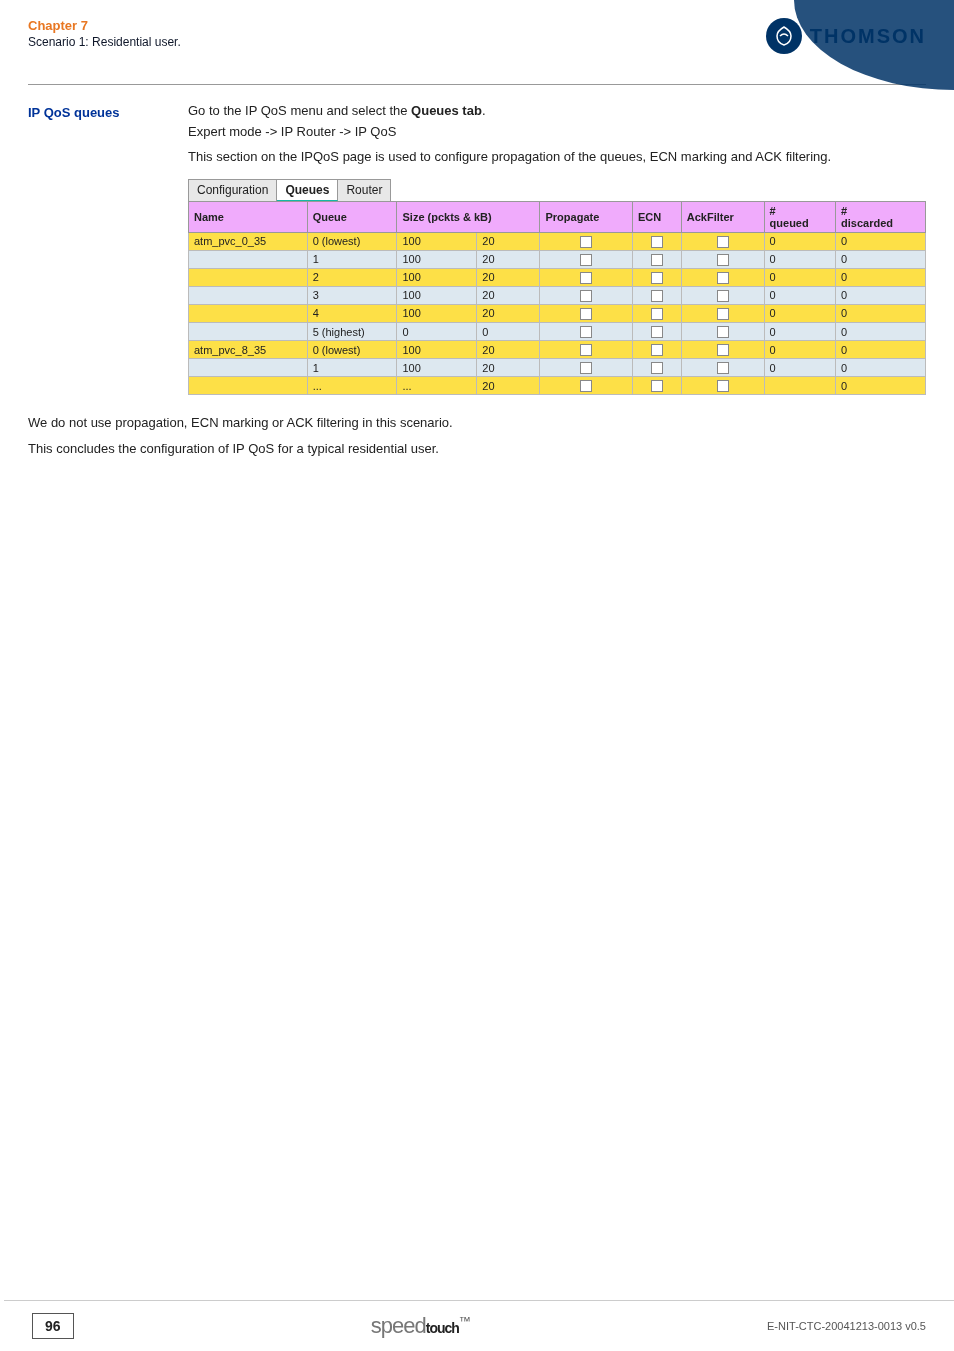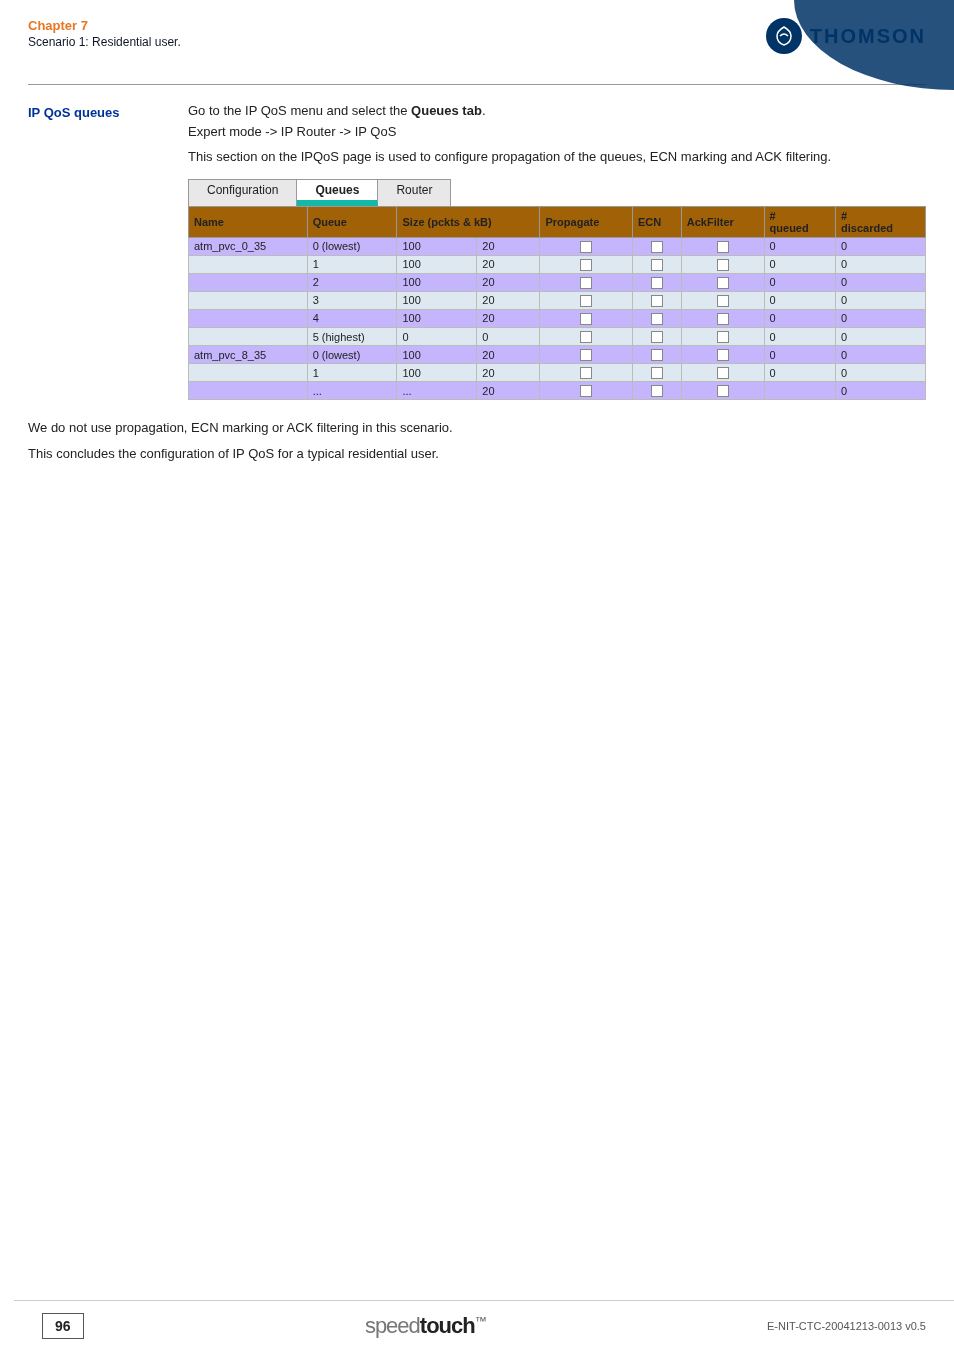--- a/index.html
+++ b/index.html
@@ -105,62 +105,62 @@
 
     
     .tab-bar {
       display: flex;
       border: 1px solid #999;
       border-bottom: none;
       width: fit-content;
       margin-bottom: 0;
     }
     .tab {
-      padding: 3px 18px;
+      padding: 3px 8px;
       font-size: 12px;
       border-right: 1px solid #999;
       background: #e8e8e8;
       cursor: pointer;
       color: #222;
     }
     .tab:last-child {
       border-right: none;
     }
     .tab.active {
       background: #fff;
       font-weight: bold;
-      border-bottom: 6px solid #14b8a6;
+      border-bottom: 1px solid #14b8a6;
       position: relative;
       z-index: 1;
     }
 
     
     .qos-table {
       border-collapse: collapse;
       border: 1px solid #999;
       font-size: 11px;
       width: 100%;
     }
     .qos-table th {
-      background: #a16207;
+      background: #f0abfc;
       border: 1px solid #999;
       padding: 3px 5px;
       text-align: left;
       font-weight: bold;
       font-size: 11px;
       white-space: nowrap;
     }
     .qos-table td {
       border: 1px solid #bbb;
       padding: 2px 5px;
       font-size: 11px;
       white-space: nowrap;
     }
     .row-odd {
-      background: #c4b5fd;
+      background: #fde047;
     }
     .row-even {
       background: #dde8f0;
     }
     .checkbox-cell {
       text-align: center;
     }
     .fake-checkbox {
       display: inline-block;
       width: 12px;
@@ -186,21 +186,21 @@
     .footer-content p {
       font-size: 13px;
       margin-bottom: 6px;
       line-height: 1.5;
     }
 
     
     .bottom-bar {
       position: absolute;
       bottom: 0;
-      left: 14px;
+      left: 4px;
       right: 0;
       display: flex;
       align-items: center;
       justify-content: space-between;
       padding: 12px 28px;
       border-top: 1px solid #ccc;
     }
     .page-number-box {
       border: 1px solid #555;
       padding: 4px 12px;
@@ -396,16 +396,16 @@
   <div class="footer-sidebar"></div>
   <div class="footer-content">
     <p>We do not use propagation, ECN marking or ACK filtering in this scenario.</p>
     <p>This concludes the configuration of IP QoS for a typical residential user.</p>
   </div>
 </div>
 
 <div class="bottom-bar">
   <div class="page-number-box">96</div>
   <div class="speedtouch-logo">
-    <span style="font-weight:normal;color:#777;font-size:22px;font-family:Arial,sans-serif;">speed</span><span style="font-weight:bold;color:#222;font-size:22px;font-family:Arial,sans-serif;">touch</span><sup style="font-size:12px;color:#555;">™</sup>
+    <span style="font-weight:normal;color:#777;font-size:22px;font-family:Arial,sans-serif;">speed</span><span style="font-weight:bold;color:#222;font-size:14px;font-family:Arial,sans-serif;">touch</span><sup style="font-size:12px;color:#555;">™</sup>
   </div>
   <div class="doc-ref">E-NIT-CTC-20041213-0013 v0.5</div>
 </div>
 
 </body></html>

